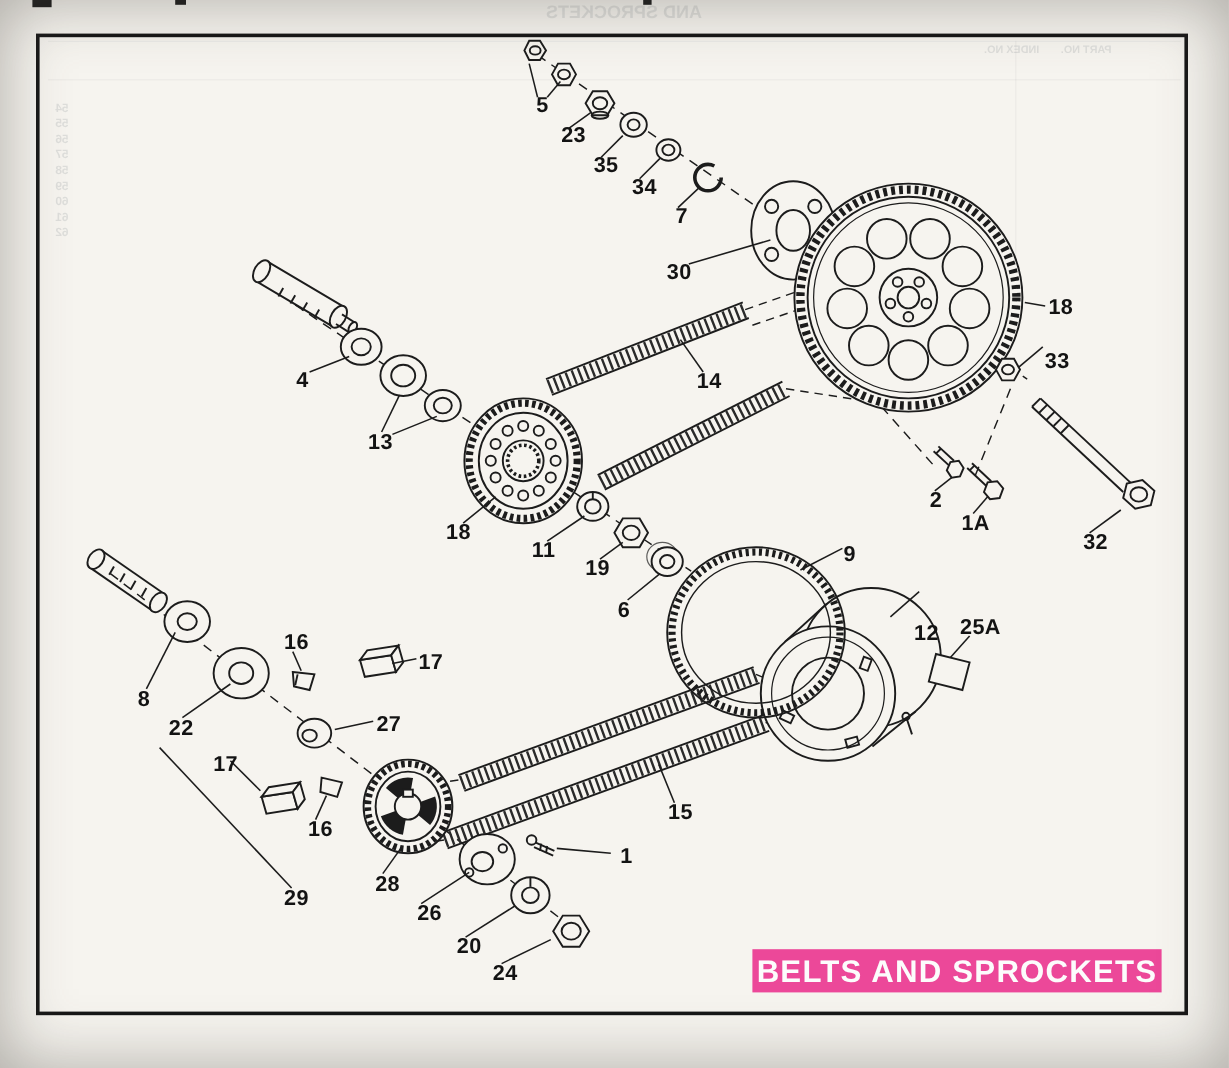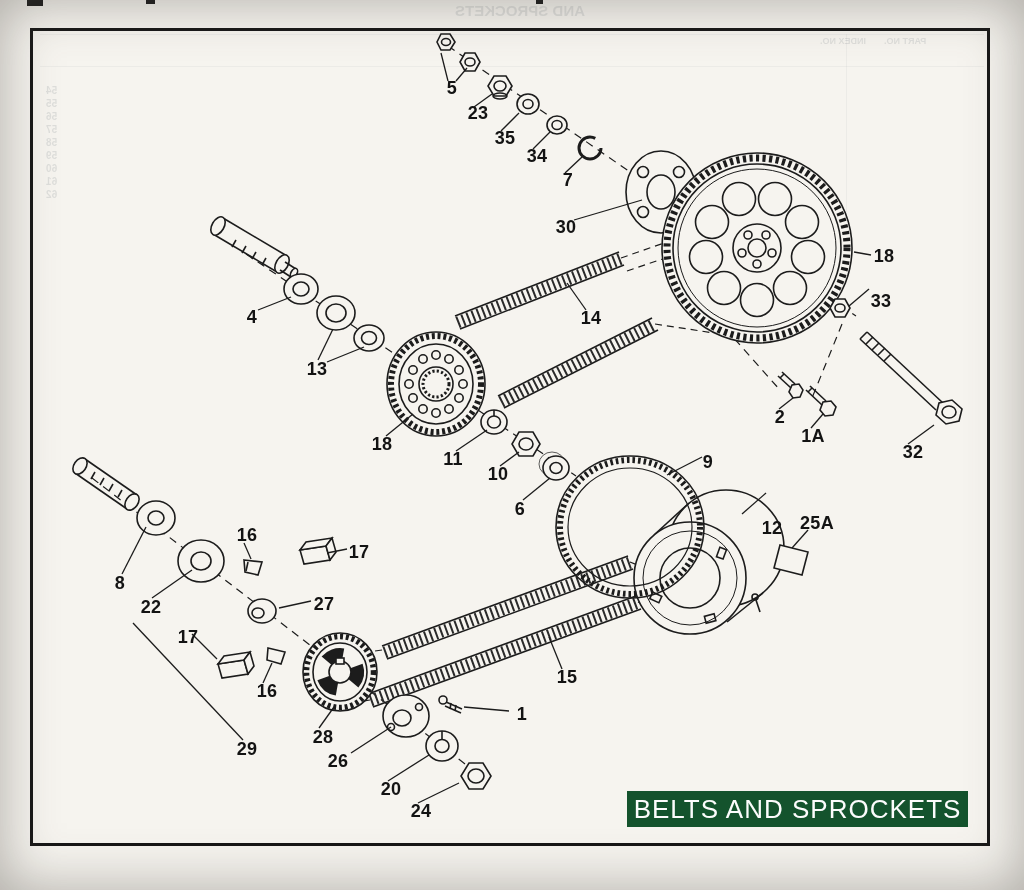--- a/index.html
+++ b/index.html
@@ -3,23 +3,23 @@
 <meta charset="utf-8">
 <style>
   *{box-sizing:border-box;margin:0;padding:0}
   html,body{width:1024px;height:890px}
   body{background:#b7b4ae;font-family:"Liberation Sans",sans-serif}
   .page{position:relative;width:1024px;height:890px;background:#f6f4ef;overflow:hidden}
   .frame{position:absolute;left:30px;top:28px;width:960px;height:818px;border:3px solid #161616}
   .svg-layer{position:absolute;left:0;top:0;width:1024px;height:890px}
   .callout{position:absolute;transform:translate(-50%,-50%);font-size:18px;font-weight:bold;
            color:#131313;letter-spacing:.3px;white-space:nowrap}
-  .titlebar{position:absolute;left:627px;top:791px;width:341px;height:36px;background:#14532d;
+  .titlebar{position:absolute;left:627px;top:791px;width:341px;height:36px;background:#ec4899;
             color:#fcfcfc;display:flex;align-items:center;justify-content:center;
-            font-size:26px;font-weight:normal;letter-spacing:1px;white-space:nowrap}
+            font-size:26px;font-weight:bold;letter-spacing:1px;white-space:nowrap}
   .ghost{position:absolute;color:#3a4a55;opacity:.12;transform:scaleX(-1);
          font-weight:bold;pointer-events:none}
   .ghost.pre{white-space:pre-line}
   .faintline{position:absolute;background:#5a6a74;opacity:.06;pointer-events:none}
   .mark{position:absolute;background:#171717}
   .vignette{position:absolute;inset:0;box-shadow:inset 0 0 55px rgba(82,78,70,.45);pointer-events:none}
 </style>
 </head>
 <body>
 
@@ -372,38 +372,38 @@
   <div class="callout" style="left:537px;top:156px">34</div>
   <div class="callout" style="left:568px;top:180px">7</div>
   <div class="callout" style="left:566px;top:227px">30</div>
   <div class="callout" style="left:884px;top:256px">18</div>
   <div class="callout" style="left:881px;top:301px">33</div>
   <div class="callout" style="left:591px;top:318px">14</div>
   <div class="callout" style="left:252px;top:317px">4</div>
   <div class="callout" style="left:317px;top:369px">13</div>
   <div class="callout" style="left:382px;top:444px">18</div>
   <div class="callout" style="left:453px;top:459px">11</div>
-  <div class="callout" style="left:498px;top:474px">10</div>
+  <div class="callout" style="left:498px;top:474px">19</div>
   <div class="callout" style="left:520px;top:509px">6</div>
   <div class="callout" style="left:780px;top:417px">2</div>
   <div class="callout" style="left:813px;top:436px">1A</div>
   <div class="callout" style="left:913px;top:452px">32</div>
   <div class="callout" style="left:708px;top:462px">9</div>
   <div class="callout" style="left:772px;top:528px">12</div>
   <div class="callout" style="left:817px;top:523px">25A</div>
   <div class="callout" style="left:120px;top:583px">8</div>
   <div class="callout" style="left:151px;top:607px">22</div>
   <div class="callout" style="left:247px;top:535px">16</div>
   <div class="callout" style="left:359px;top:552px">17</div>
   <div class="callout" style="left:324px;top:604px">27</div>
   <div class="callout" style="left:188px;top:637px">17</div>
   <div class="callout" style="left:267px;top:691px">16</div>
   <div class="callout" style="left:323px;top:737px">28</div>
   <div class="callout" style="left:247px;top:749px">29</div>
-  <div class="callout" style="left:338px;top:761px">26</div>
+  <div class="callout" style="left:358px;top:761px">26</div>
   <div class="callout" style="left:391px;top:789px">20</div>
   <div class="callout" style="left:421px;top:811px">24</div>
   <div class="callout" style="left:522px;top:714px">1</div>
   <div class="callout" style="left:567px;top:677px">15</div>
 
   <div class="titlebar">
     <span>BELTS AND SPROCKETS</span>
   </div>
 
   <div class="vignette"></div>

